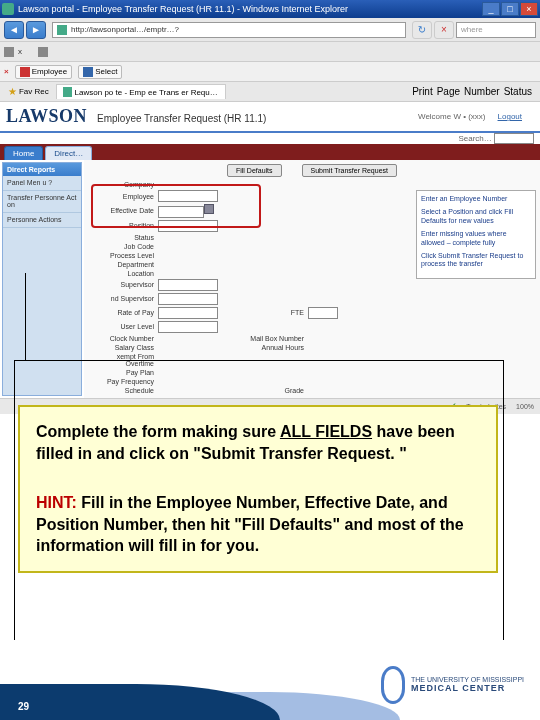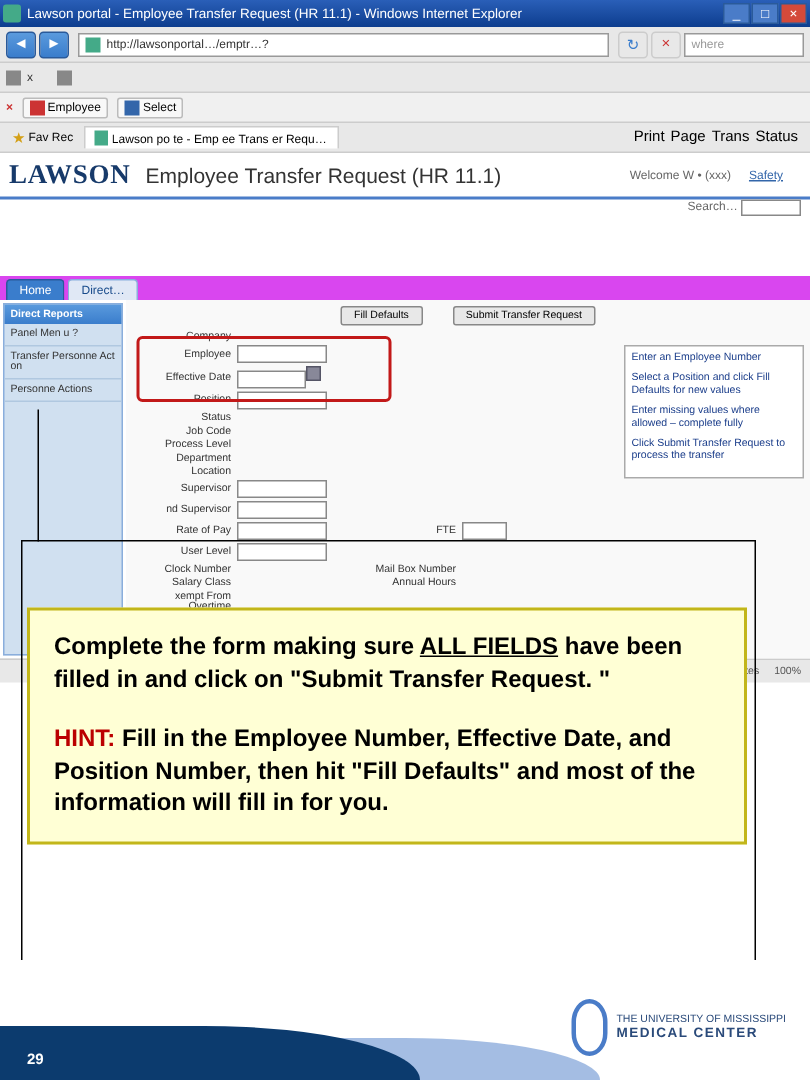--- a/index.html
+++ b/index.html
@@ -30,24 +30,24 @@
   .tab-left { display: flex; align-items: center; gap: 3px; }
   .fav-btn { display: flex; align-items: center; gap: 2px; padding: 1px 4px; }
   .star-icon { color: #d4a017; font-size: 10px; }
   .browser-tab { background: #fff; border: 1px solid #ccc; border-bottom: none; padding: 2px 6px; display: flex; align-items: center; gap: 3px; max-width: 170px; font-size: 8px; }
   .tab-right { display: flex; align-items: center; gap: 4px; font-size: 10px; }
 
   .content-area { background: #fff; position: relative; }
 
   .lawson-header { display: flex; align-items: center; padding: 4px 6px; border-bottom: 2px solid #4a7cc8; justify-content: space-between; }
   .logo-text { font-family: Georgia, serif; font-size: 18px; font-weight: bold; color: #173a6a; letter-spacing: 0.5px; }
-  .page-title { font-size: 14px; color: #333; margin-left: 10px; }
+  .page-title { font-size: 10px; color: #333; margin-left: 10px; }
   .welcome { font-size: 8px; color: #666; display: flex; gap: 12px; }
 
-  .app-tabs { display: flex; padding: 2px 4px 0; background: #d946ef; font-size: 8px; margin-top: 40px; }
+  .app-tabs { display: flex; padding: 2px 4px 0; background: #7f1d1d; font-size: 8px; }
   .app-tab { padding: 2px 8px; background: #e0e8f5; border: 1px solid #8aaedc; border-bottom: none; border-radius: 3px 3px 0 0; margin-right: 2px; color: #174a8a; }
   .app-tab.active { background: #3a7dcc; color: #fff; border-color: #2a5a9a; }
 
   .main-layout { display: flex; }
   .sidebar { width: 80px; background: #d0e0f0; border: 1px solid #8aaedc; font-size: 7px; padding: 0; margin: 2px; }
   .sidebar-header { background: linear-gradient(#5a9add, #3a7dcc); color: #fff; padding: 3px 4px; font-weight: bold; }
   .sidebar-item { padding: 3px 4px; border-bottom: 1px solid #b0c8e0; color: #333; font-size: 7px; line-height: 1.1; }
 
   .form-area { flex: 1; background: #f9f9f9; padding: 4px; position: relative; }
   .form-buttons { display: flex; justify-content: center; gap: 20px; margin-bottom: 4px; }
@@ -138,35 +138,35 @@
       <div class="browser-tab">
         <span class="tiny-icon" style="background:#4a8"></span>
         <span style="overflow:hidden;white-space:nowrap;text-overflow:ellipsis">Lawson po te - Emp ee Trans er Request (t…)</span>
       </div>
     </div>
     <div class="tab-right">
       <span><span class="tiny-icon" style="background:#5a9add"></span></span>
       <span><span class="tiny-icon" style="background:#999"></span></span>
       <span>Print</span>
       <span>Page</span>
-      <span>Trans</span>
+      <span>Number</span>
       <span>Status</span>
       <span><span class="tiny-icon" style="background:#36a;border-radius:50%"></span></span>
     </div>
   </div>
 
   <div class="content-area">
     <div class="lawson-header">
       <div style="display:flex;align-items:baseline">
         <span class="logo-text">LAWSON</span>
         <span class="page-title">Employee Transfer Request (HR 11.1)</span>
       </div>
       <div class="welcome">
         <span>Welcome W • (xxx)</span>
-        <span style="color:#36a;text-decoration:underline">Safety</span>
+        <span style="color:#36a;text-decoration:underline">Logout</span>
         <br>
       </div>
     </div>
     <div style="text-align:right;padding:0 6px;font-size:8px;color:#666">
       <span>Search…</span>
       <input class="form-input" style="width: 40px; height: 11px;">
     </div>
 
     <div class="app-tabs">
       <div class="app-tab active">Home</div>
@@ -288,21 +288,21 @@
   </div>
 </div>
 
 <div class="black-frame"></div>
 <div class="black-frame-up"></div>
 
 <div class="instruction-box">
   <p>
     <span>Complete the form making sure </span><span class="underline">ALL FIELDS</span><span> have been filled in and click on "Submit Transfer Request. "</span>
   </p>
-  <p style="margin-top:18px">
+  <p style="margin-top:28px">
     <span class="hint">HINT:</span><span> Fill in the Employee Number, Effective Date, and Position Number, then hit "Fill Defaults" and most of the information will fill in for you.</span>
   </p>
 </div>
 
 <div class="footer">
   <div class="footer-wave2"></div>
   <div class="footer-wave"></div>
   <div class="page-num">29</div>
   <div class="footer-logo">
     <div class="footer-logo-icon"></div>

